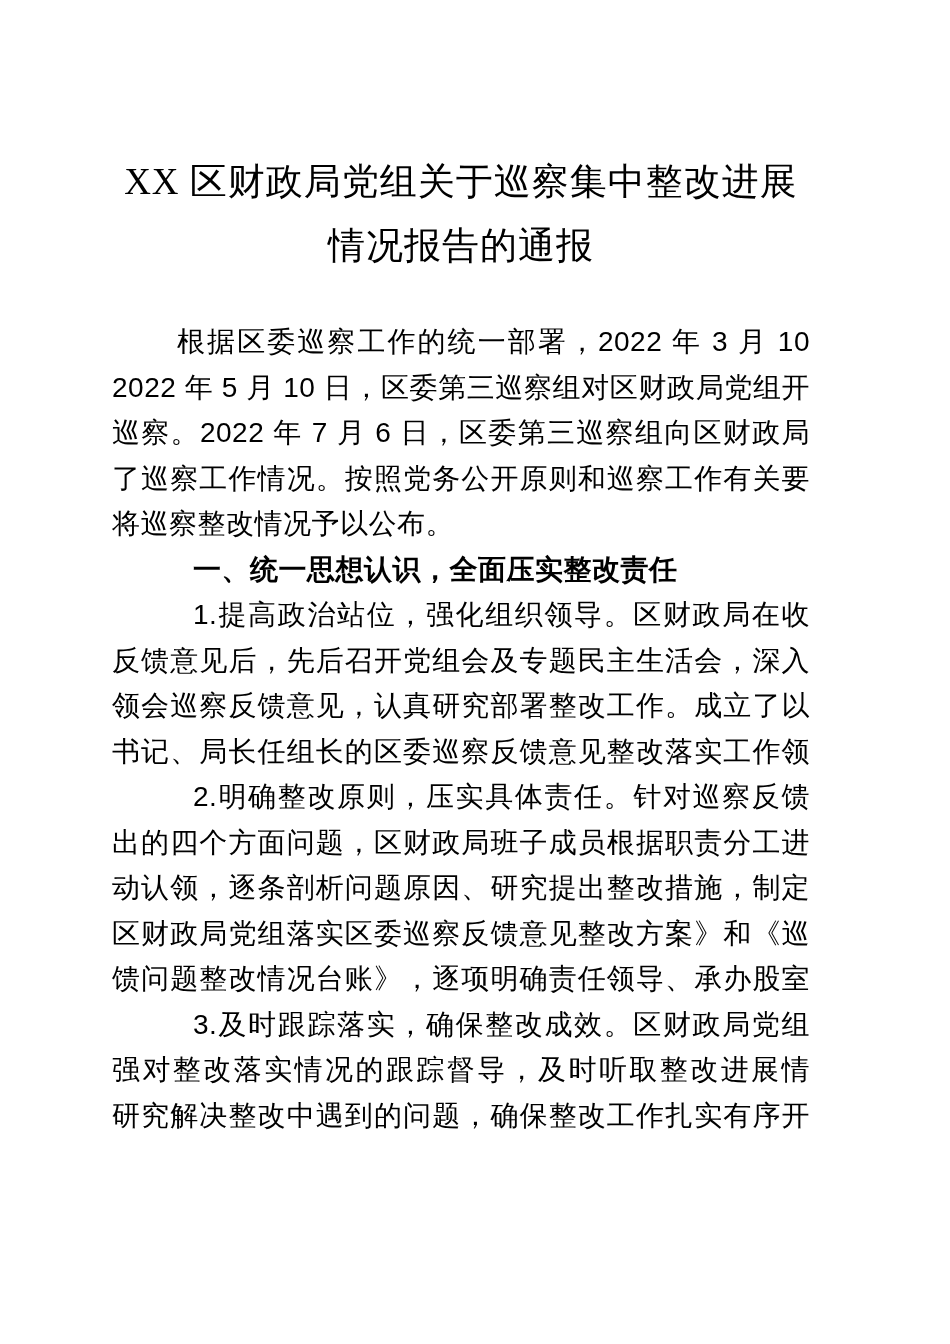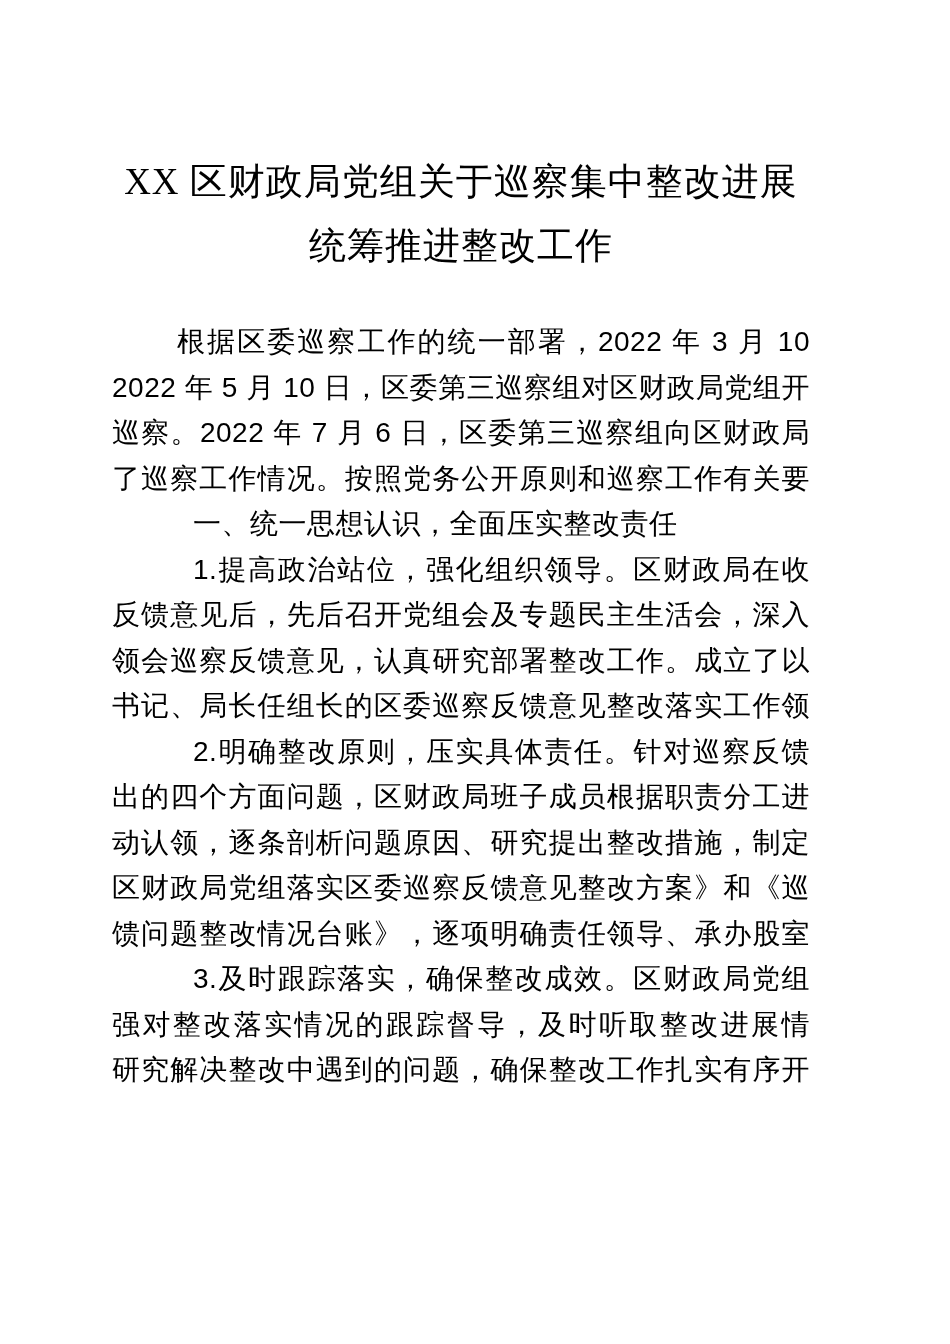--- a/index.html
+++ b/index.html
@@ -38,38 +38,39 @@
     height: 45.5px;
     overflow: hidden;
     text-align: justify;
     text-justify: inter-character;
     letter-spacing: 0.5px;
   }
   .fill { text-align-last: justify; }
   .end  { text-align-last: left; }
   .ind1 { padding-left: 65px; }
   .ind2 { padding-left: 81px; }
-  .heading { font-weight: 400; }
+  .heading { font-weight: 700; }
 </style>
 </head>
 <body>
 
 <div class="page">
   <div class="content">
 
     <div class="title">
       <div>XX 区财政局党组关于巡察集中整改进展</div>
-      <div>统筹推进整改工作</div>
+      <div>情况报告的通报</div>
     </div>
 
     <div class="body-block">
       <div class="line ind1 fill">根据区委巡察工作的统一部署，2022 年 3 月 10 日至</div>
       <div class="line fill">2022 年 5 月 10 日，区委第三巡察组对区财政局党组开展了</div>
       <div class="line fill">巡察。2022 年 7 月 6 日，区委第三巡察组向区财政局党组反馈</div>
       <div class="line fill">了巡察工作情况。按照党务公开原则和巡察工作有关要求，现</div>
+      <div class="line end">将巡察整改情况予以公布。</div>
 
       <div class="line ind2 end heading">一、统一思想认识，全面压实整改责任</div>
 
       <div class="line ind2 fill">1.提高政治站位，强化组织领导。区财政局在收到巡察</div>
       <div class="line fill">反馈意见后，先后召开党组会及专题民主生活会，深入学习</div>
       <div class="line fill">领会巡察反馈意见，认真研究部署整改工作。成立了以党组</div>
       <div class="line fill">书记、局长任组长的区委巡察反馈意见整改落实工作领导小</div>
 
       <div class="line ind2 fill">2.明确整改原则，压实具体责任。针对巡察反馈意见指</div>
       <div class="line fill">出的四个方面问题，区财政局班子成员根据职责分工进行主</div>

